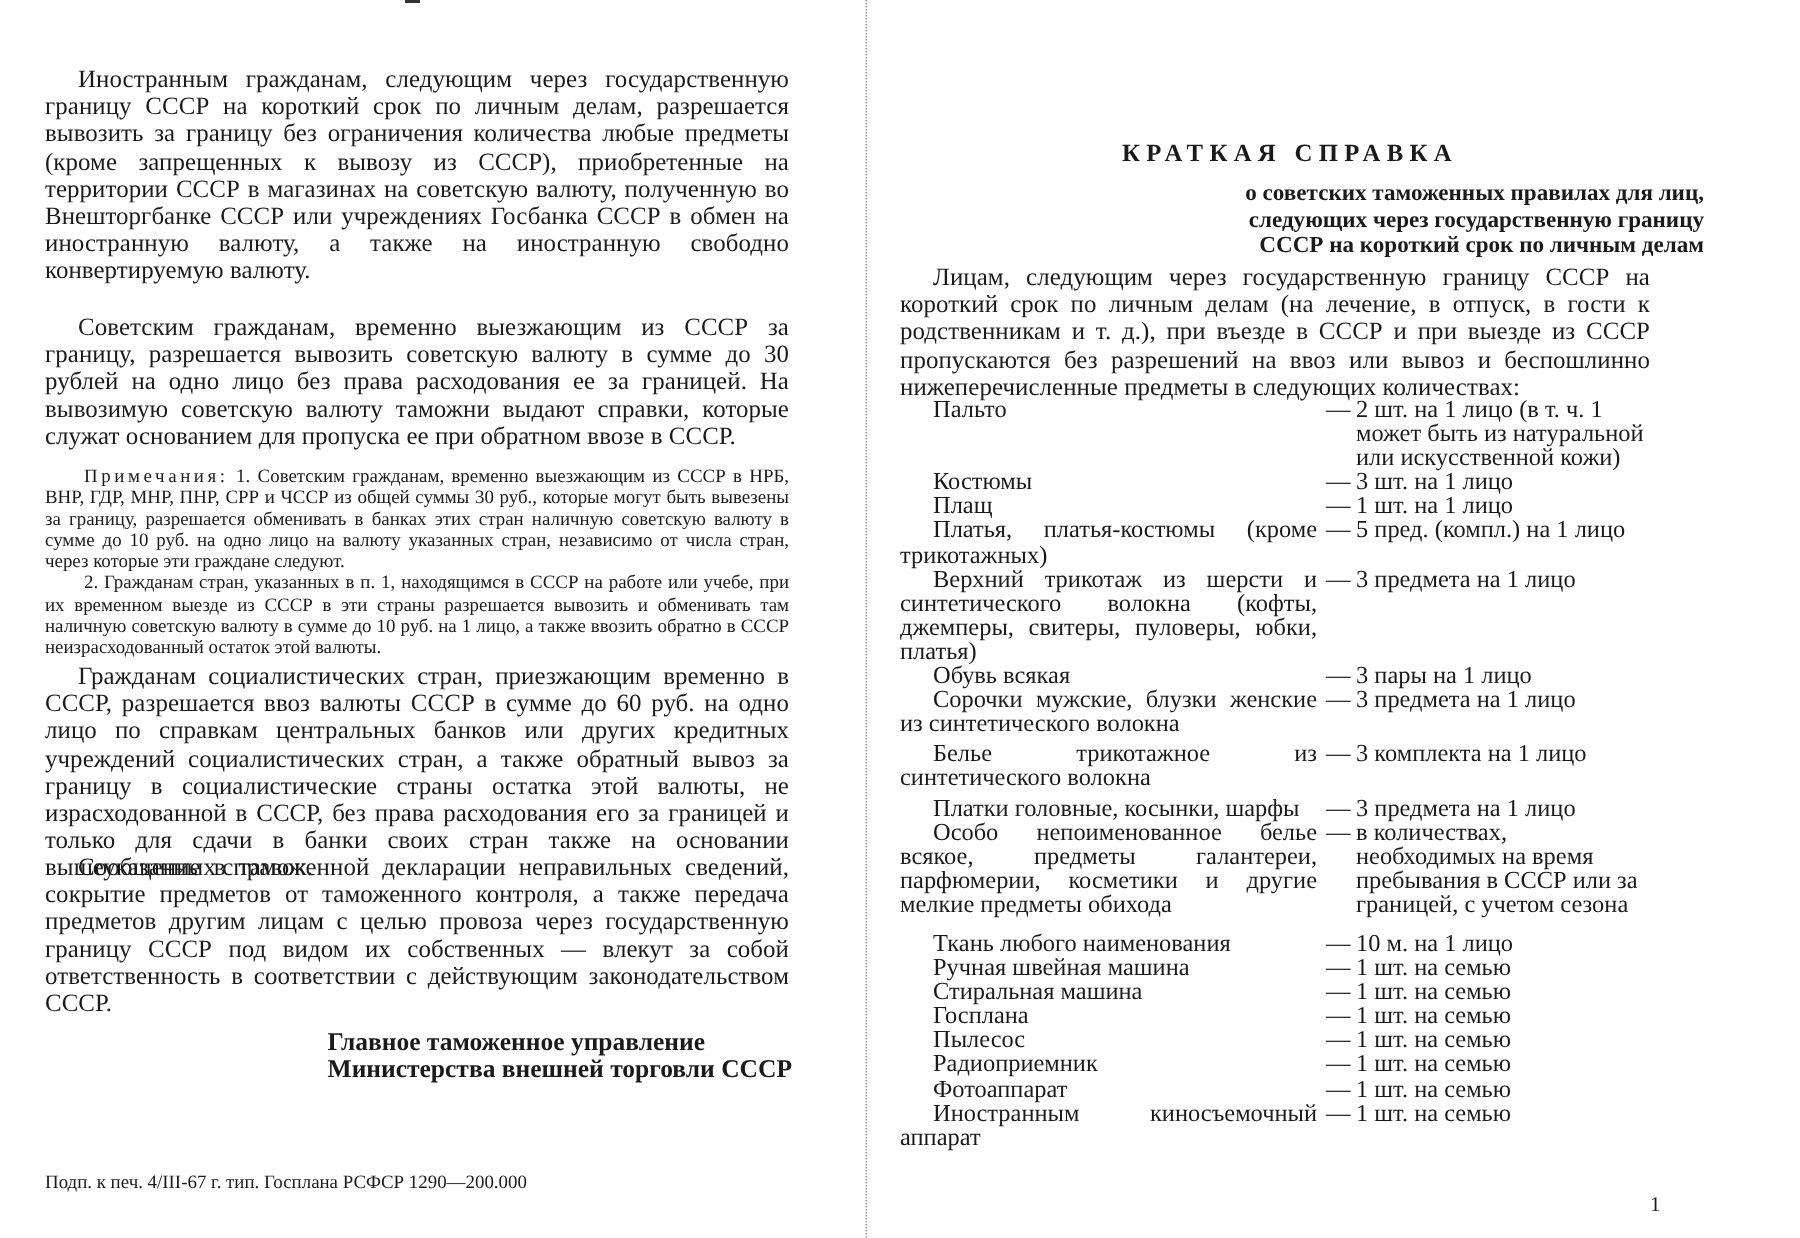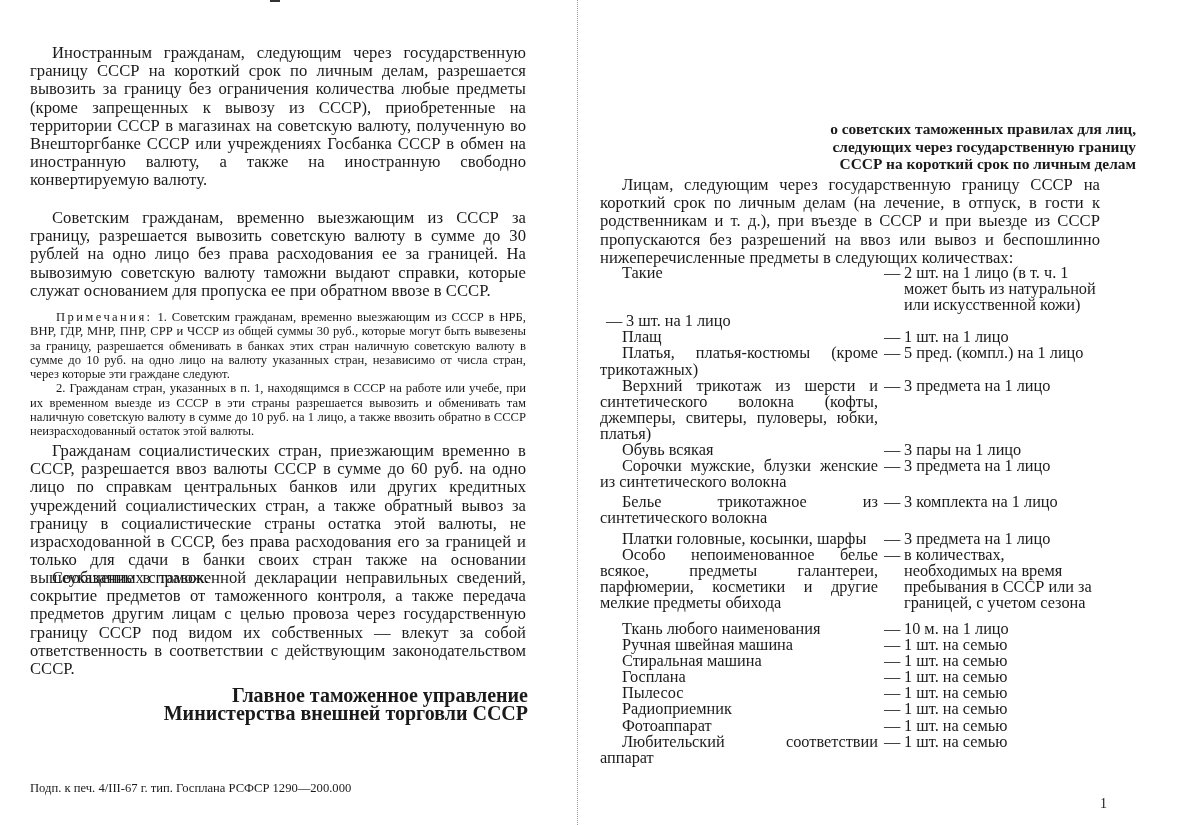--- a/index.html
+++ b/index.html
@@ -26,22 +26,22 @@
   .para .ind { display: inline-block; width: 22px; }
 
   .notes {
     position: absolute; margin: 0;
     font-size: 12.6px; line-height: 14.3px;
     text-align: justify; text-align-last: left;
   }
   .notes .spaced { letter-spacing: 2.4px; }
 
   .signature {
-    position: absolute; right: 50px; top: 686px; text-align: right;
-    font-weight: bold; font-size: 20px; line-height: 18px;
+    position: absolute; right: 50px; top: 686px; text-align: left;
+    font-weight: bold; font-size: 17px; line-height: 18px;
   }
   .imprint {
     position: absolute; left: 30px; top: 781px;
     font-size: 12.6px;
   }
 
   .title {
     position: absolute; left: 0; width: 560px; top: 92px; text-align: center;
     font-weight: bold; font-size: 16.5px; letter-spacing: 4.2px;
   }
@@ -88,35 +88,37 @@
     <div>Главное таможенное управление</div>
     <div>Министерства внешней торговли СССР</div>
   </div>
 
   <div class="imprint">Подп. к печ. 4/III-67 г. тип. Госплана РСФСР 1290—200.000</div>
 </div>
 
 <div class="fold"></div>
 
 <div class="page page-right">
+  <div class="title">КРАТКАЯ СПРАВКА</div>
   <div class="subtitle">
     <div>о советских таможенных правилах для лиц,</div>
     <div>следующих через государственную границу</div>
     <div>СССР на короткий срок по личным делам</div>
   </div>
 
   <p class="para" style="left:20px;top:176px;width:500px;"><span class="ind"></span><span>Лицам, следующим через государственную границу СССР на короткий срок по личным делам (на лечение, в отпуск, в гости к родственникам и т. д.), при въезде в СССР и при выезде из СССР пропускаются без разрешений на ввоз или вывоз и беспошлинно нижеперечисленные предметы в следующих количествах:</span></p>
 
   <div class="items">
     <div class="item">
-        <div class="name"><span class="ind"></span><span>Такие</span></div>
+        <div class="name"><span class="ind"></span><span>Пальто</span></div>
         <div class="dash">—</div>
         <div class="qty">2 шт. на 1 лицо (в т. ч. 1 может быть из натуральной или искусственной кожи)</div>
       </div>
     <div class="item">
+        <div class="name"><span class="ind"></span><span>Костюмы</span></div>
         <div class="dash">—</div>
         <div class="qty">3 шт. на 1 лицо</div>
       </div>
     <div class="item">
         <div class="name"><span class="ind"></span><span>Плащ</span></div>
         <div class="dash">—</div>
         <div class="qty">1 шт. на 1 лицо</div>
       </div>
     <div class="item">
         <div class="name"><span class="ind"></span><span>Платья, платья-костюмы (кроме трикотажных)</span></div>
@@ -185,20 +187,20 @@
         <div class="name"><span class="ind"></span><span>Радиоприемник</span></div>
         <div class="dash">—</div>
         <div class="qty">1 шт. на семью</div>
       </div>
     <div class="item">
         <div class="name"><span class="ind"></span><span>Фотоаппарат</span></div>
         <div class="dash">—</div>
         <div class="qty">1 шт. на семью</div>
       </div>
     <div class="item">
-        <div class="name"><span class="ind"></span><span>Любительский соответствии аппарат</span></div>
+        <div class="name"><span class="ind"></span><span>Иностранным киносъемочный аппарат</span></div>
         <div class="dash">—</div>
         <div class="qty">1 шт. на семью</div>
       </div>
   </div>
 
   <div class="pageno">1</div>
 </div>
 
 </body></html>

